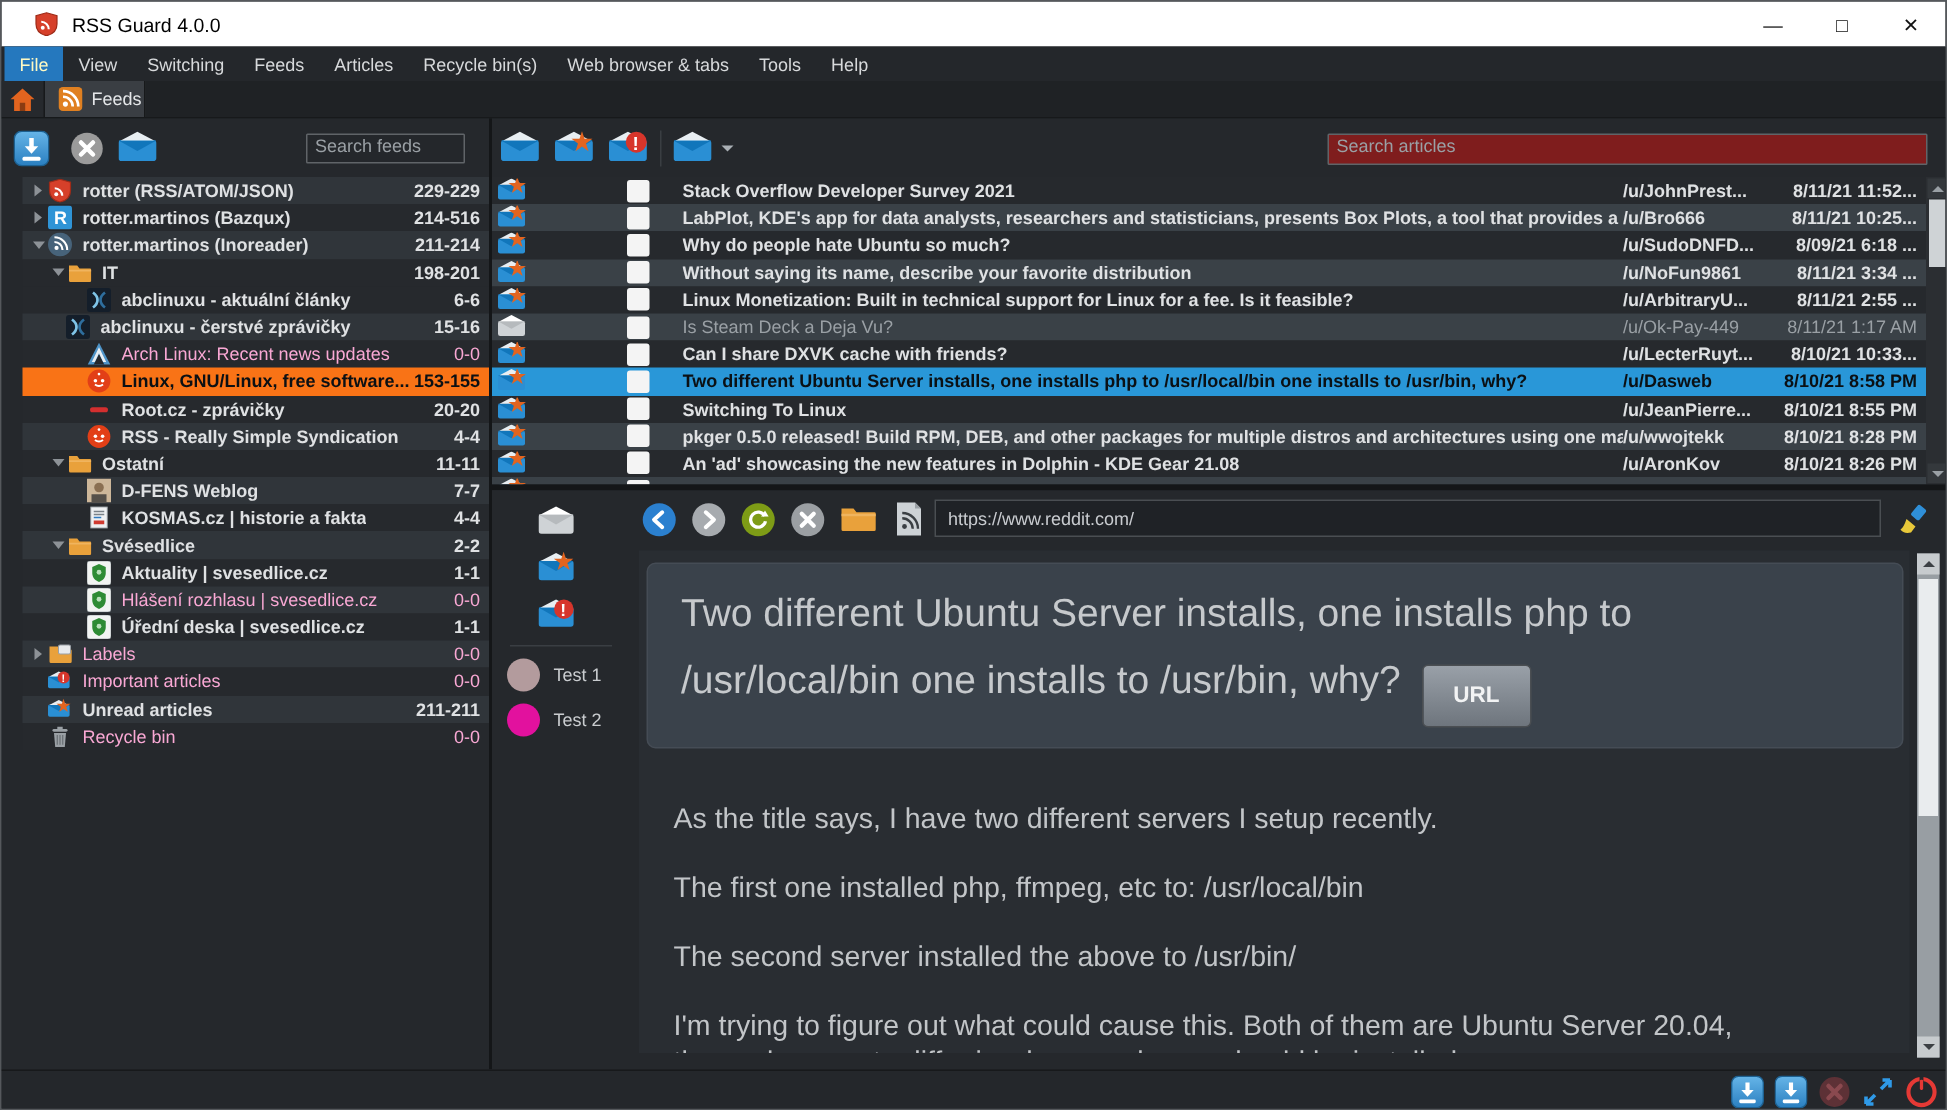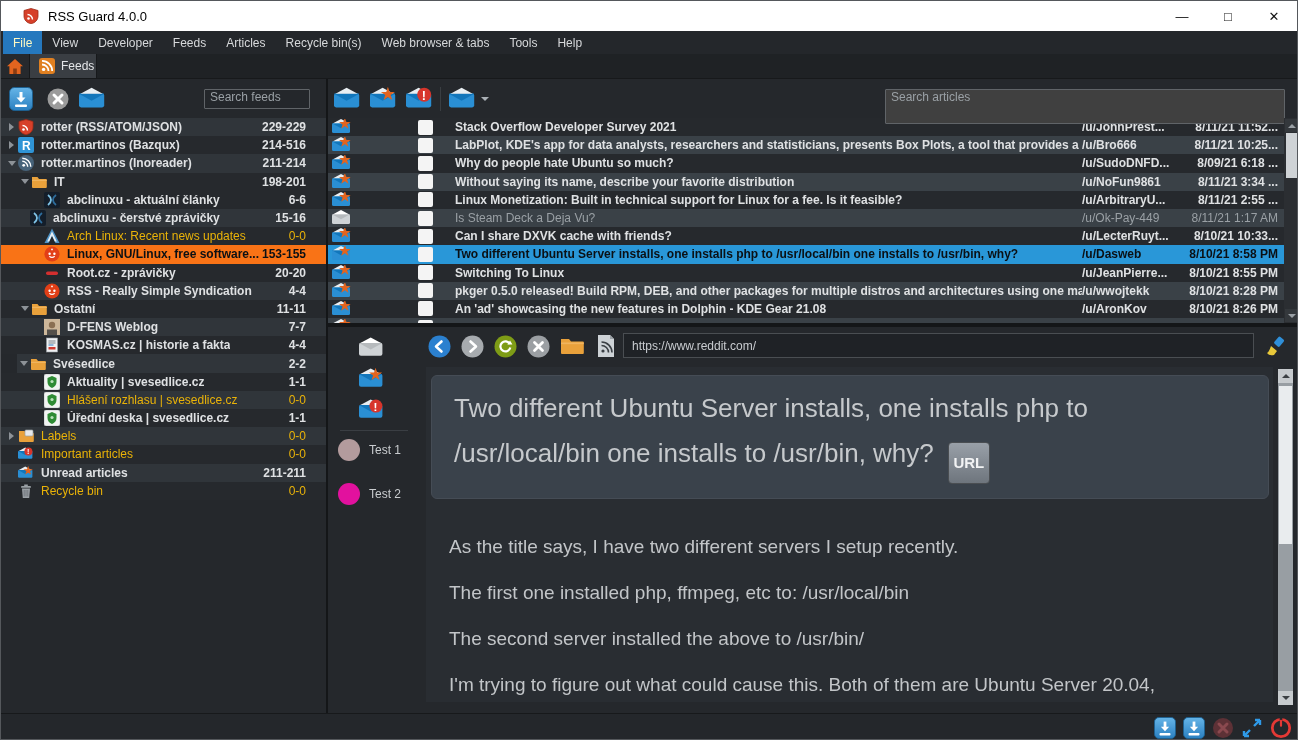--- a/index.html
+++ b/index.html
@@ -12,23 +12,23 @@
 .winbtn{width:46px;height:30px;display:flex;align-items:center;justify-content:center;font-size:13px;color:#111;}
 .menubar{left:0;top:30px;width:100%;height:23px;background:#24272b;display:flex;align-items:stretch;padding-left:2px;}
 .menuitem{padding:0 10px;display:flex;align-items:center;font-size:12px;color:#d7d9db;}
 .menuitem.active{background:#2578be;color:#fef9c3;}
 .tabbar{left:0;top:53px;width:100%;height:25px;background:#1f2225;border-bottom:1px solid #17191b;display:flex;align-items:stretch;}
 .hometab{width:29px;display:flex;align-items:center;justify-content:center;background:#26292d;border-right:1px solid #17191b;}
 .feedstab{width:67px;display:flex;align-items:center;gap:6px;padding-left:9px;background:#3a3e43;border-right:1px solid #17191b;font-size:12px;color:#e4e6e8;}
 .leftpanel{left:0;top:78px;width:325px;height:634px;background:#25282c;}
 .feeds-toolbar{position:absolute;left:0;top:0;width:325px;height:39px;display:flex;align-items:center;}
 .searchfeeds{position:absolute;left:203px;top:10px;width:106px;height:20px;background:#24272b;border:1px solid #606468;color:#9aa0a5;font-size:12px;padding:0 5px;border-radius:1px;}
-.searcharticles{position:absolute;left:557px;top:10px;width:400px;height:35px;background:#404040;border:1px solid #606468;color:#9aa0a5;font-size:12px;padding:0 5px;border-radius:1px;}
-#feed-tree{position:absolute;left:0;top:39px;width:325px;}
-.frow{display:flex;align-items:center;height:18.2px;font-size:12px;color:#eab308;}
+.searcharticles{position:absolute;left:557px;top:10px;width:400px;height:21px;background:#7f1d1d;border:1px solid #606468;color:#9aa0a5;font-size:12px;padding:0 5px;border-radius:1px;}
+#feed-tree{position:absolute;left:14px;top:39px;width:325px;}
+.frow{display:flex;align-items:center;height:18.2px;font-size:12px;color:#f9a8d4;}
 .frow.lt{background:#30353a;}
 .frow.dk{background:#26292d;}
 .frow.unread{color:#dfe1e3;font-weight:bold;}
 .frow.selected{background:#f97316;color:#0b1014;}
 .frow .expander{width:13px;display:flex;align-items:center;justify-content:center;flex:none;}
 .frow .fic{width:16px;height:16px;flex:none;margin-right:7px;display:flex;align-items:center;justify-content:center;}
 .frow .flabel{white-space:nowrap;overflow:hidden;}
 .frow .cnt{margin-left:auto;padding-right:20px;flex:none;}
 .exp-c{width:0;height:0;border-left:5px solid #8d9297;border-top:4px solid transparent;border-bottom:4px solid transparent;}
 .exp-o{width:0;height:0;border-top:5px solid #8d9297;border-left:4px solid transparent;border-right:4px solid transparent;}
@@ -56,21 +56,21 @@
 .labelstrip{position:absolute;left:0;top:0;width:96px;height:386px;}
 .lsic{position:absolute;left:31px;width:26px;height:24px;}
 .lssep{position:absolute;left:12px;top:103px;width:68px;height:1px;background:#3a3e43;}
 .lslabel{position:absolute;display:flex;align-items:center;gap:9px;font-size:12px;color:#c9cccf;}
 .lslabel .dot{width:22px;height:22px;border-radius:50%;}
 .browser-toolbar{position:absolute;left:96px;top:2px;right:0;height:34px;display:flex;align-items:center;}
 .urlfield{position:absolute;left:295px;top:6px;width:631px;height:25px;background:#1f2226;border:1px solid #4a4e52;color:#c9ccd0;font-size:12px;padding:0 8px;display:flex;align-items:center;}
 .brushbtn{position:absolute;right:12px;top:8px;width:22px;height:22px;}
 .bcontent{position:absolute;left:98px;top:40px;width:847px;height:335px;background:#292d32;overflow:hidden;}
 .ahdr{position:absolute;left:5px;top:8px;width:838px;height:124px;background:#3a424b;border:1px solid #454c55;border-radius:6px;padding:10px 40px 0 22px;font-size:26px;line-height:45px;color:#c6c9cc;}
-.urlbtn{display:inline-block;width:42px;height:42px;background:linear-gradient(#99a0a8,#6e757d);border:1px solid #4a4e52;border-radius:4px;color:#f2f3f4;font-size:15px;font-weight:bold;text-align:center;line-height:40px;vertical-align:-6px;margin-left:14px;}
+.urlbtn{display:inline-block;width:73px;height:42px;background:linear-gradient(#99a0a8,#6e757d);border:1px solid #4a4e52;border-radius:4px;color:#f2f3f4;font-size:15px;font-weight:bold;text-align:center;line-height:40px;vertical-align:-6px;margin-left:14px;}
 .abody{position:absolute;left:23px;top:168px;width:724px;}
 .abody p{font-size:19px;line-height:24px;color:#c2c5c8;margin:0 0 22px;}
 .bsb{position:absolute;left:950px;top:42px;width:15px;height:336px;background:#989ea3;}
 .bsb .btn{position:absolute;left:0;width:15px;height:14px;background:#c7cbce;display:flex;align-items:center;justify-content:center;}
 .bsb .thumb{position:absolute;left:1px;top:17px;width:13px;height:158px;background:#e9ecee;}
 .tri-up2{width:0;height:0;border-bottom:4px solid #3c4044;border-left:4px solid transparent;border-right:4px solid transparent;}
 .tri-dn2{width:0;height:0;border-top:4px solid #3c4044;border-left:4px solid transparent;border-right:4px solid transparent;}
 .statusbar{left:0;top:712px;width:100%;height:28px;background:#24272b;border-top:1px solid #17191b;}
 .sbicons{position:absolute;right:5px;top:3px;display:flex;gap:7px;align-items:center;}
 .ic{display:inline-flex;align-items:center;justify-content:center;}
@@ -92,21 +92,21 @@
     <span class="ttl">RSS Guard 4.0.0</span>
     <div class="winbtns">
       <div class="winbtn">—</div>
       <div class="winbtn">□</div>
       <div class="winbtn">✕</div>
     </div>
   </div>
   <div class="abs menubar" id="menubar">
       <div class="menuitem active">File</div>
       <div class="menuitem">View</div>
-      <div class="menuitem">Developer</div>
+      <div class="menuitem">Switching</div>
       <div class="menuitem">Feeds</div>
       <div class="menuitem">Articles</div>
       <div class="menuitem">Recycle bin(s)</div>
       <div class="menuitem">Web browser &amp; tabs</div>
       <div class="menuitem">Tools</div>
       <div class="menuitem">Help</div>
     </div>
   <div class="abs tabbar">
     <div class="hometab">
         <span class="ic" id="homeic">
@@ -322,21 +322,21 @@
               <rect x="2.5" y="1" width="11" height="14" fill="#eef0f2" stroke="#9aa0a5" stroke-width="0.6"></rect>
               <rect x="4.5" y="3.5" width="7" height="1" fill="#7a8187"></rect>
               <rect x="4.5" y="5.5" width="7" height="1" fill="#7a8187"></rect>
               <rect x="4.5" y="7.5" width="5" height="1" fill="#2f7ac0"></rect>
               <rect x="4.5" y="10" width="7" height="2.5" fill="#cf3a30"></rect>
             </svg>
           </span>
           <span class="flabel">KOSMAS.cz | historie a fakta</span>
           <span class="cnt">4-4</span>
         </div>
-        <div class="frow lt unread" style=" margin-left: 16px;">
+        <div class="frow lt unread" style="padding-left: 17px;">
           <span class="expander">
             <span class="exp-o"></span>
           </span>
           <span class="fic">
             <svg width="16" height="16" viewBox="0 0 16 16" xmlns="http://www.w3.org/2000/svg">
               <path d="M1,3 h5.5 l1.5,2 H15 a0.8,0.8 0 0 1 0.8,0.8 V13 a1,1 0 0 1 -1,1 H2 a1,1 0 0 1 -1,-1 Z" fill="#e9a13b"></path>
               <path d="M1,5.8 h14.8 V7 H1 Z" fill="#f0b45e"></path>
             </svg>
           </span>
           <span class="flabel">Svésedlice</span>
@@ -721,21 +721,21 @@
             <polygon points="1.08,4.2 9,0 16.919999999999998,4.2" fill="#e8eef2"></polygon>
             <circle cx="13" cy="5" r="5" fill="#d7352b"></circle>
             <text x="11.2" y="8.6" font-size="9" font-weight="bold" fill="#fff">!</text>
           </svg>
         </span>
         <div class="lssep"></div>
         <div class="lslabel" style="left: 10px; top: 112px;">
           <span class="dot" style="background: rgb(179, 155, 157);"></span>
           <span>Test 1</span>
         </div>
-        <div class="lslabel" style="left: 10px; top: 156px;">
+        <div class="lslabel" style="left: 10px; top: 142px;">
           <span class="dot" style="background: rgb(226, 17, 158);"></span>
           <span>Test 2</span>
         </div>
       </div>
     <div class="browser-toolbar" id="brtb">
         <span class="ic" style="margin-left: 4px;">
           <svg width="23" height="23" viewBox="0 0 23 23" xmlns="http://www.w3.org/2000/svg">
             <circle cx="11.5" cy="11.5" r="11" fill="#2b80cf"></circle>
             <path d="M13.5,6.5 L8,11.5 L13.5,16.5" stroke="#fff" stroke-width="2.6" fill="none" stroke-linecap="round" stroke-linejoin="round"></path>
           </svg>

